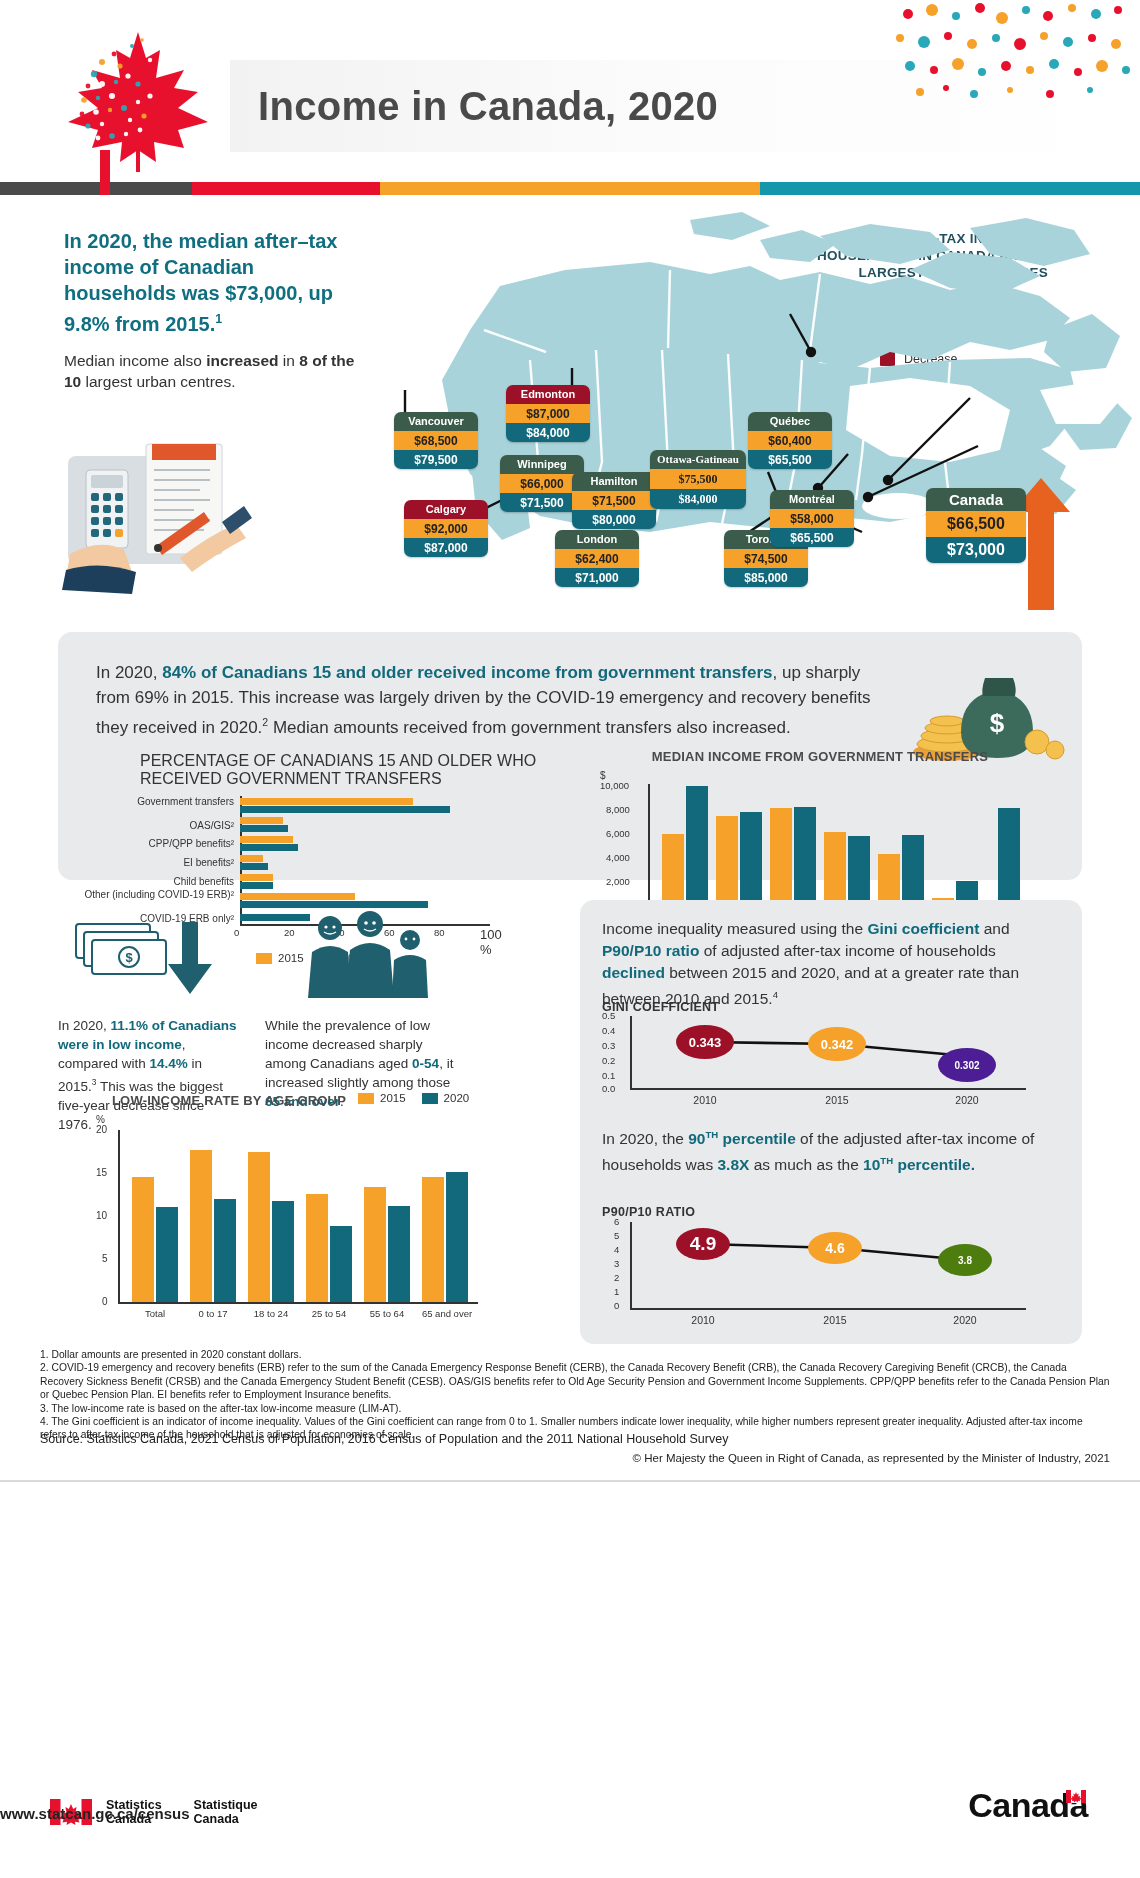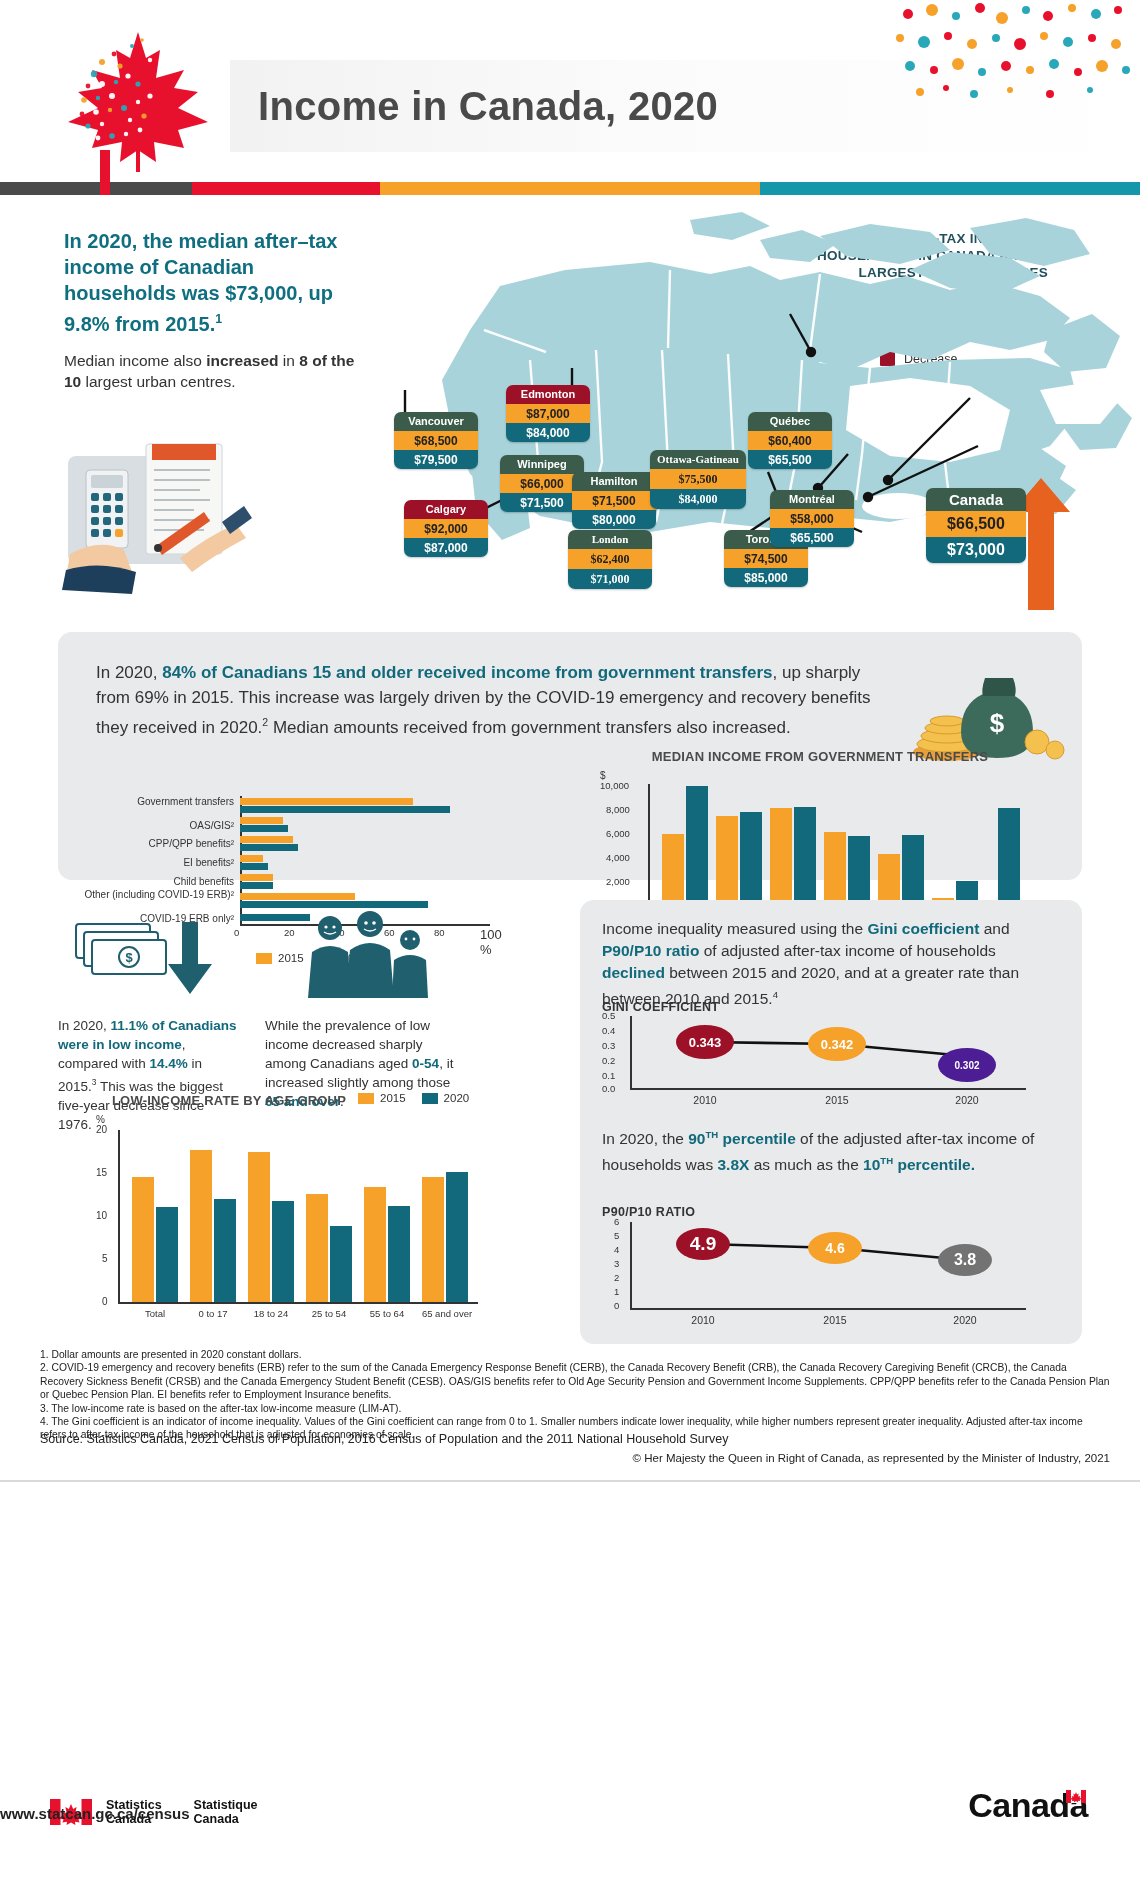--- a/index.html
+++ b/index.html
@@ -353,21 +353,21 @@
 <div class="city" style="left:500px;top:455px;">
   <div class="c-name" style="background:#3c5c4b">Winnipeg</div>
   <div class="c-a">$66,000</div>
   <div class="c-b">$71,500</div>
 </div>
 <div class="city" style="left:572px;top:472px;">
   <div class="c-name" style="background:#3c5c4b">Hamilton</div>
   <div class="c-a">$71,500</div>
   <div class="c-b">$80,000</div>
 </div>
-<div class="city" style="left:568px;top:530px;font-family:Liberation Serif, serif;">
+<div class="city" style="left:555px;top:530px;">
   <div class="c-name" style="background:#3c5c4b">London</div>
   <div class="c-a">$62,400</div>
   <div class="c-b">$71,000</div>
 </div>
 <div class="city" style="left:724px;top:530px;">
   <div class="c-name" style="background:#3c5c4b">Toronto</div>
   <div class="c-a">$74,500</div>
   <div class="c-b">$85,000</div>
 </div>
 <div class="city" style="left:650px;top:450px;width:96px;font-family:Liberation Serif, serif;">
@@ -409,20 +409,21 @@
     </g>
     <path d="M78 46 q-22 10 -22 38 q0 26 36 26 q36 0 36 -26 q0 -28 -22 -38 z" fill="#3c6b5b"></path>
     <path d="M80 30 q-4 12 -2 18 l32 0 q2 -8 -2 -18 z" fill="#2e5547"></path>
     <text x="92" y="84" font-size="26" font-weight="bold" fill="#ffffff" text-anchor="middle" font-family="Liberation Sans, sans-serif">$</text>
     <circle cx="132" cy="94" r="12" fill="#f5c14e" stroke="#d79b2c"></circle>
     <circle cx="150" cy="102" r="9" fill="#f5c14e" stroke="#d79b2c"></circle>
   </svg>
 </div>
 
 <div class="chartA">
+  <div class="ct" style="left:80px;top:0;width:420px;">PERCENTAGE OF CANADIANS 15 AND OLDER WHO RECEIVED GOVERNMENT TRANSFERS</div>
 
   <div style="position:absolute;left:180px;top:44px;width:250px;height:128px;">
     <div style="position:absolute;left:0;top:0;width:1.5px;height:128px;background:#333;"></div>
     <div style="position:absolute;left:0;top:128px;width:250px;height:1.5px;background:#333;"></div>
 
     <div style="position:absolute;left:0;top:2px;width:172.5px;height:7px;background:#f5a12a;"></div>
     <div style="position:absolute;left:0;top:10px;width:210px;height:7px;background:#11697b;"></div>
 
     <div style="position:absolute;left:0;top:21px;width:42.5px;height:7px;background:#f5a12a;"></div>
     <div style="position:absolute;left:0;top:29px;width:47.5px;height:7px;background:#11697b;"></div>
@@ -657,21 +658,21 @@
   <div style="position:absolute;left:12px;top:50px;font-size:9.5px;color:#333;">2</div>
   <div style="position:absolute;left:12px;top:64px;font-size:9.5px;color:#333;">1</div>
   <div style="position:absolute;left:12px;top:78px;font-size:9.5px;color:#333;">0</div>
 
   <svg viewBox="0 0 396 86" width="396" height="86" style="position:absolute;left:28px;top:0;">
     <polyline points="74,22 206,26 336,38" stroke="#111" stroke-width="2.6" fill="none"></polyline>
   </svg>
 
   <div class="bubble" style="left:74px;top:6px;width:54px;height:32px;background:#9c1127;font-size:19px;">4.9</div>
   <div class="bubble" style="left:206px;top:10px;width:54px;height:32px;background:#f5a12a;font-size:14px;">4.6</div>
-  <div class="bubble" style="left:336px;top:22px;width:54px;height:32px;background:#737373;font-size:16px;">3.8</div>
+  <div class="bubble" style="left:336px;top:22px;width:54px;height:32px;background:#4d7c0f;font-size:10px;">3.8</div>
 
   <div style="position:absolute;left:76px;top:92px;width:50px;text-align:center;font-size:10.5px;color:#333;">2010</div>
   <div style="position:absolute;left:208px;top:92px;width:50px;text-align:center;font-size:10.5px;color:#333;">2015</div>
   <div style="position:absolute;left:338px;top:92px;width:50px;text-align:center;font-size:10.5px;color:#333;">2020</div>
 </div>
 
 <div class="notes">
   <p>1. Dollar amounts are presented in 2020 constant dollars.</p>
   <p>2. COVID-19 emergency and recovery benefits (ERB) refer to the sum of the Canada Emergency Response Benefit (CERB), the Canada Recovery Benefit (CRB), the Canada Recovery Caregiving Benefit (CRCB), the Canada Recovery Sickness Benefit (CRSB) and the Canada Emergency Student Benefit (CESB). OAS/GIS benefits refer to Old Age Security Pension and Government Income Supplements. CPP/QPP benefits refer to the Canada Pension Plan or Quebec Pension Plan. EI benefits refer to Employment Insurance benefits.</p>
   <p>3. The low-income rate is based on the after-tax low-income measure (LIM-AT).</p>

